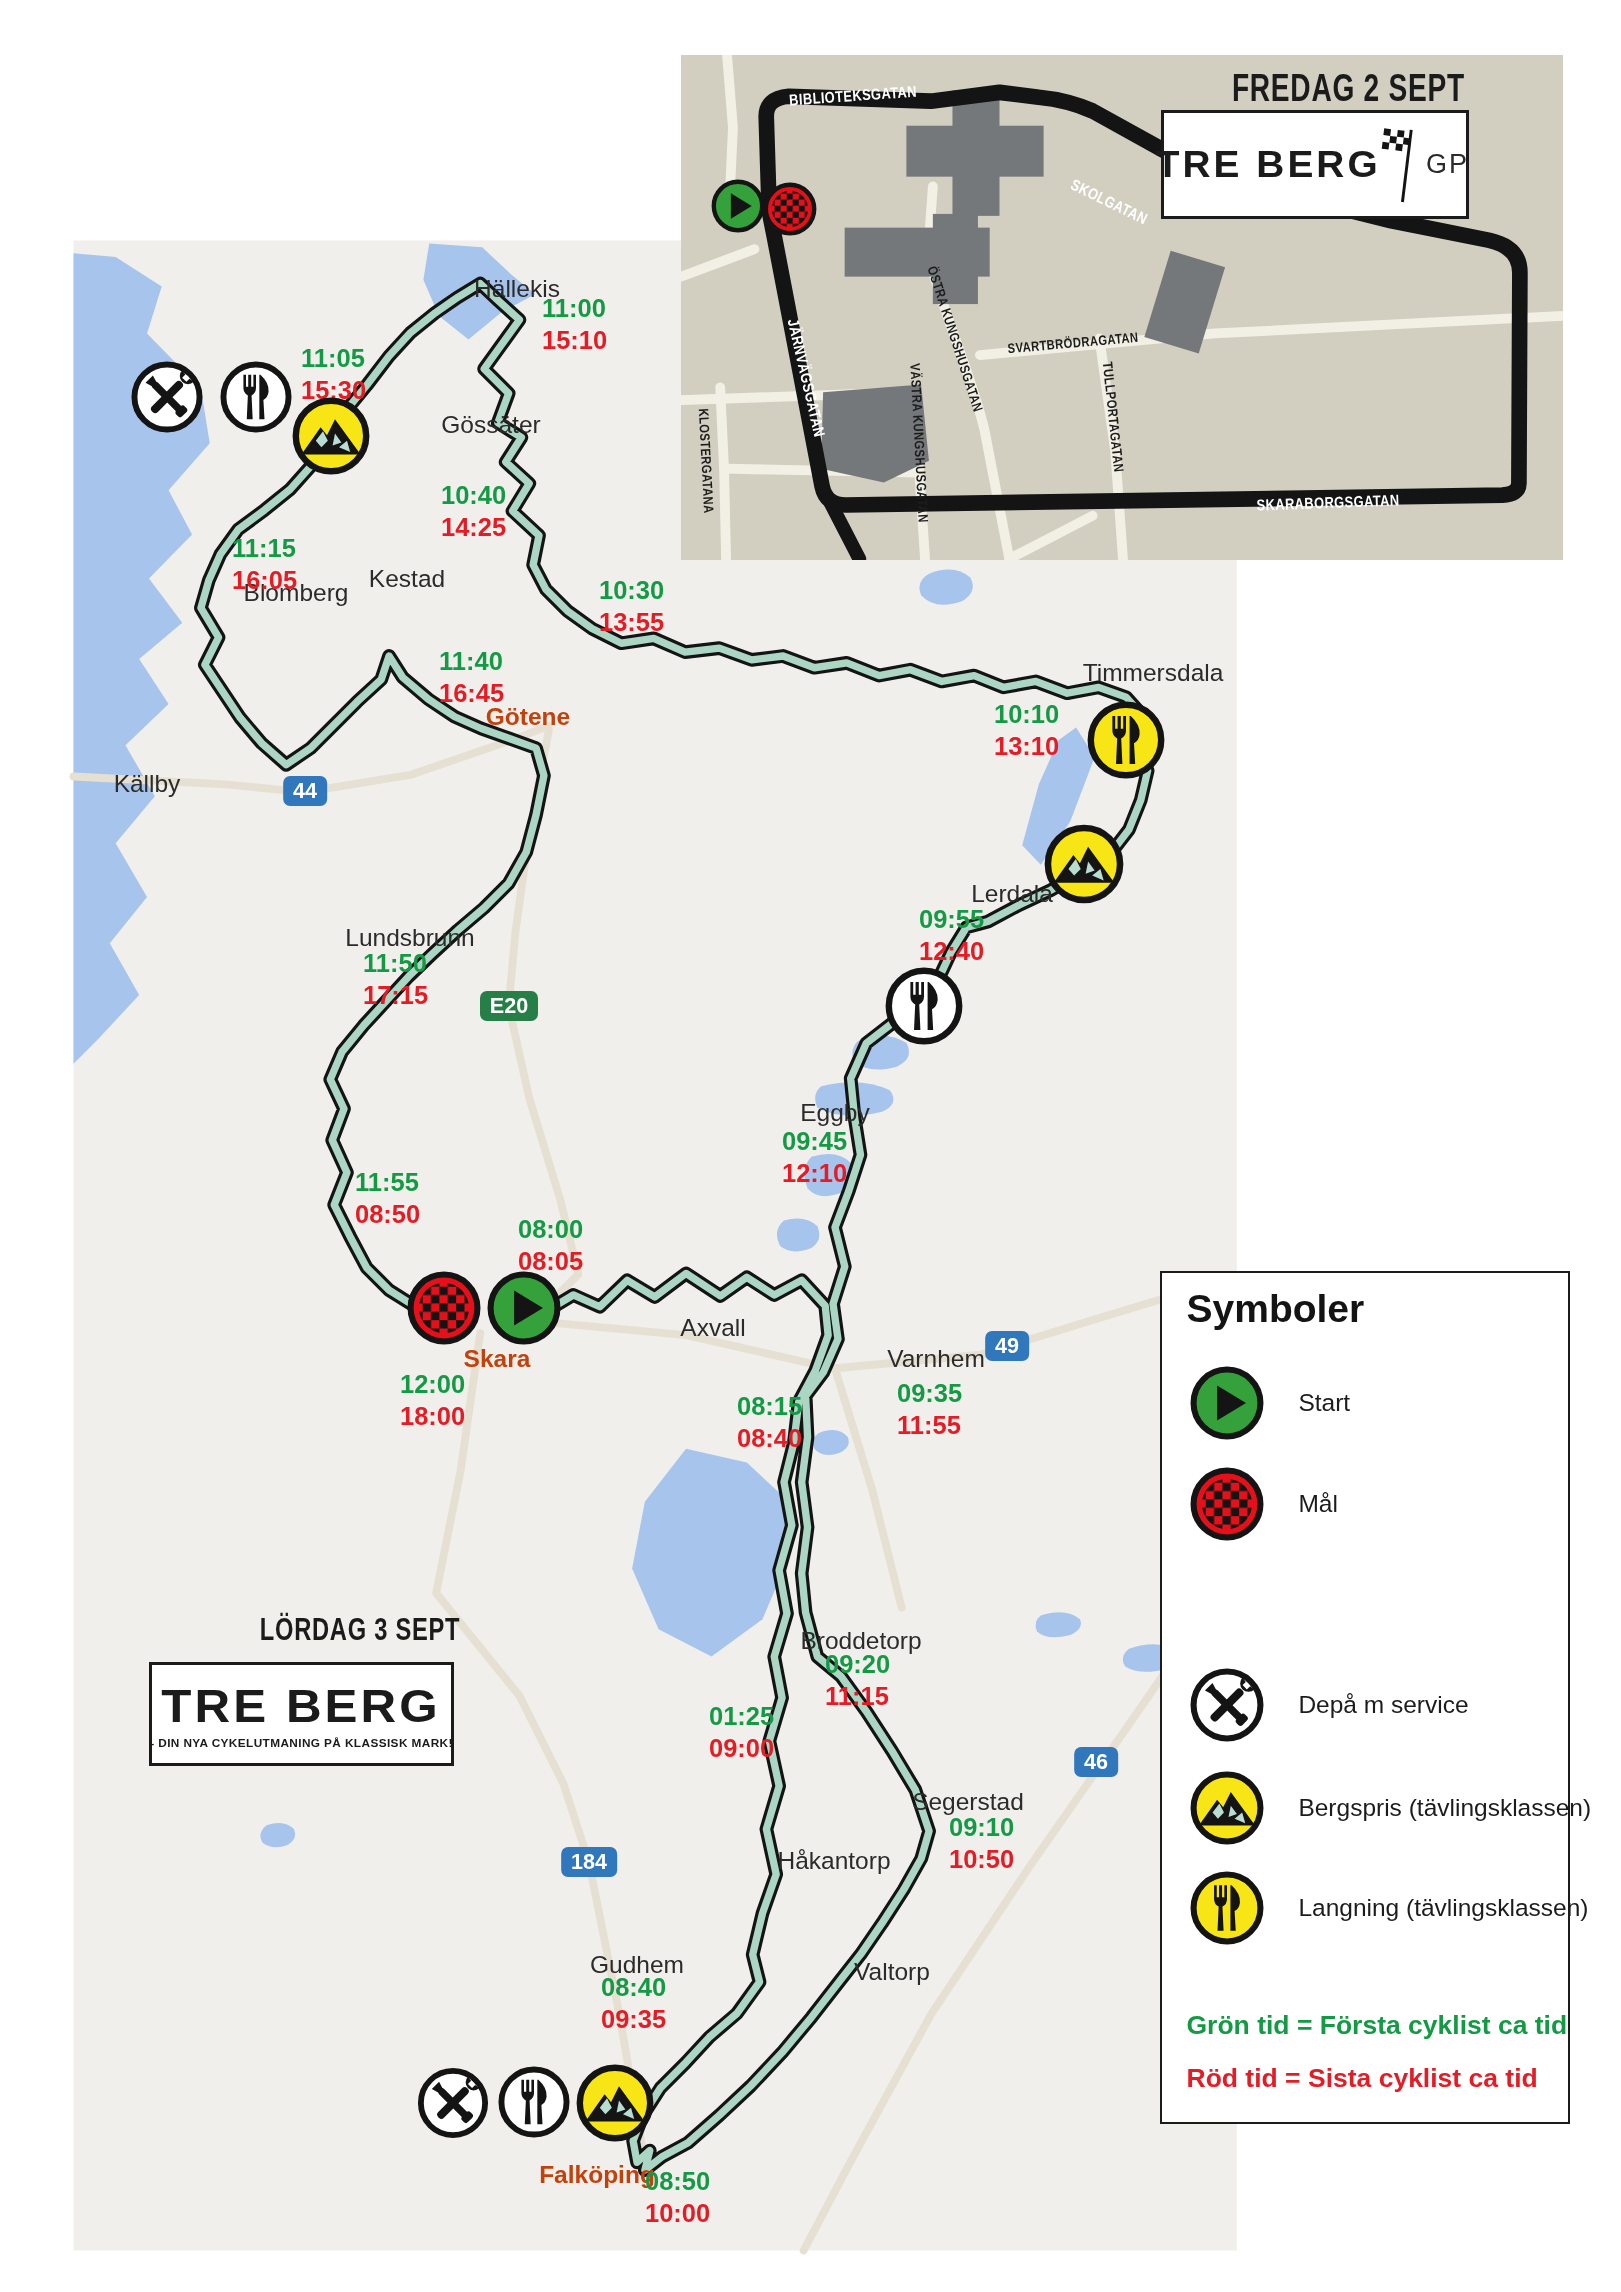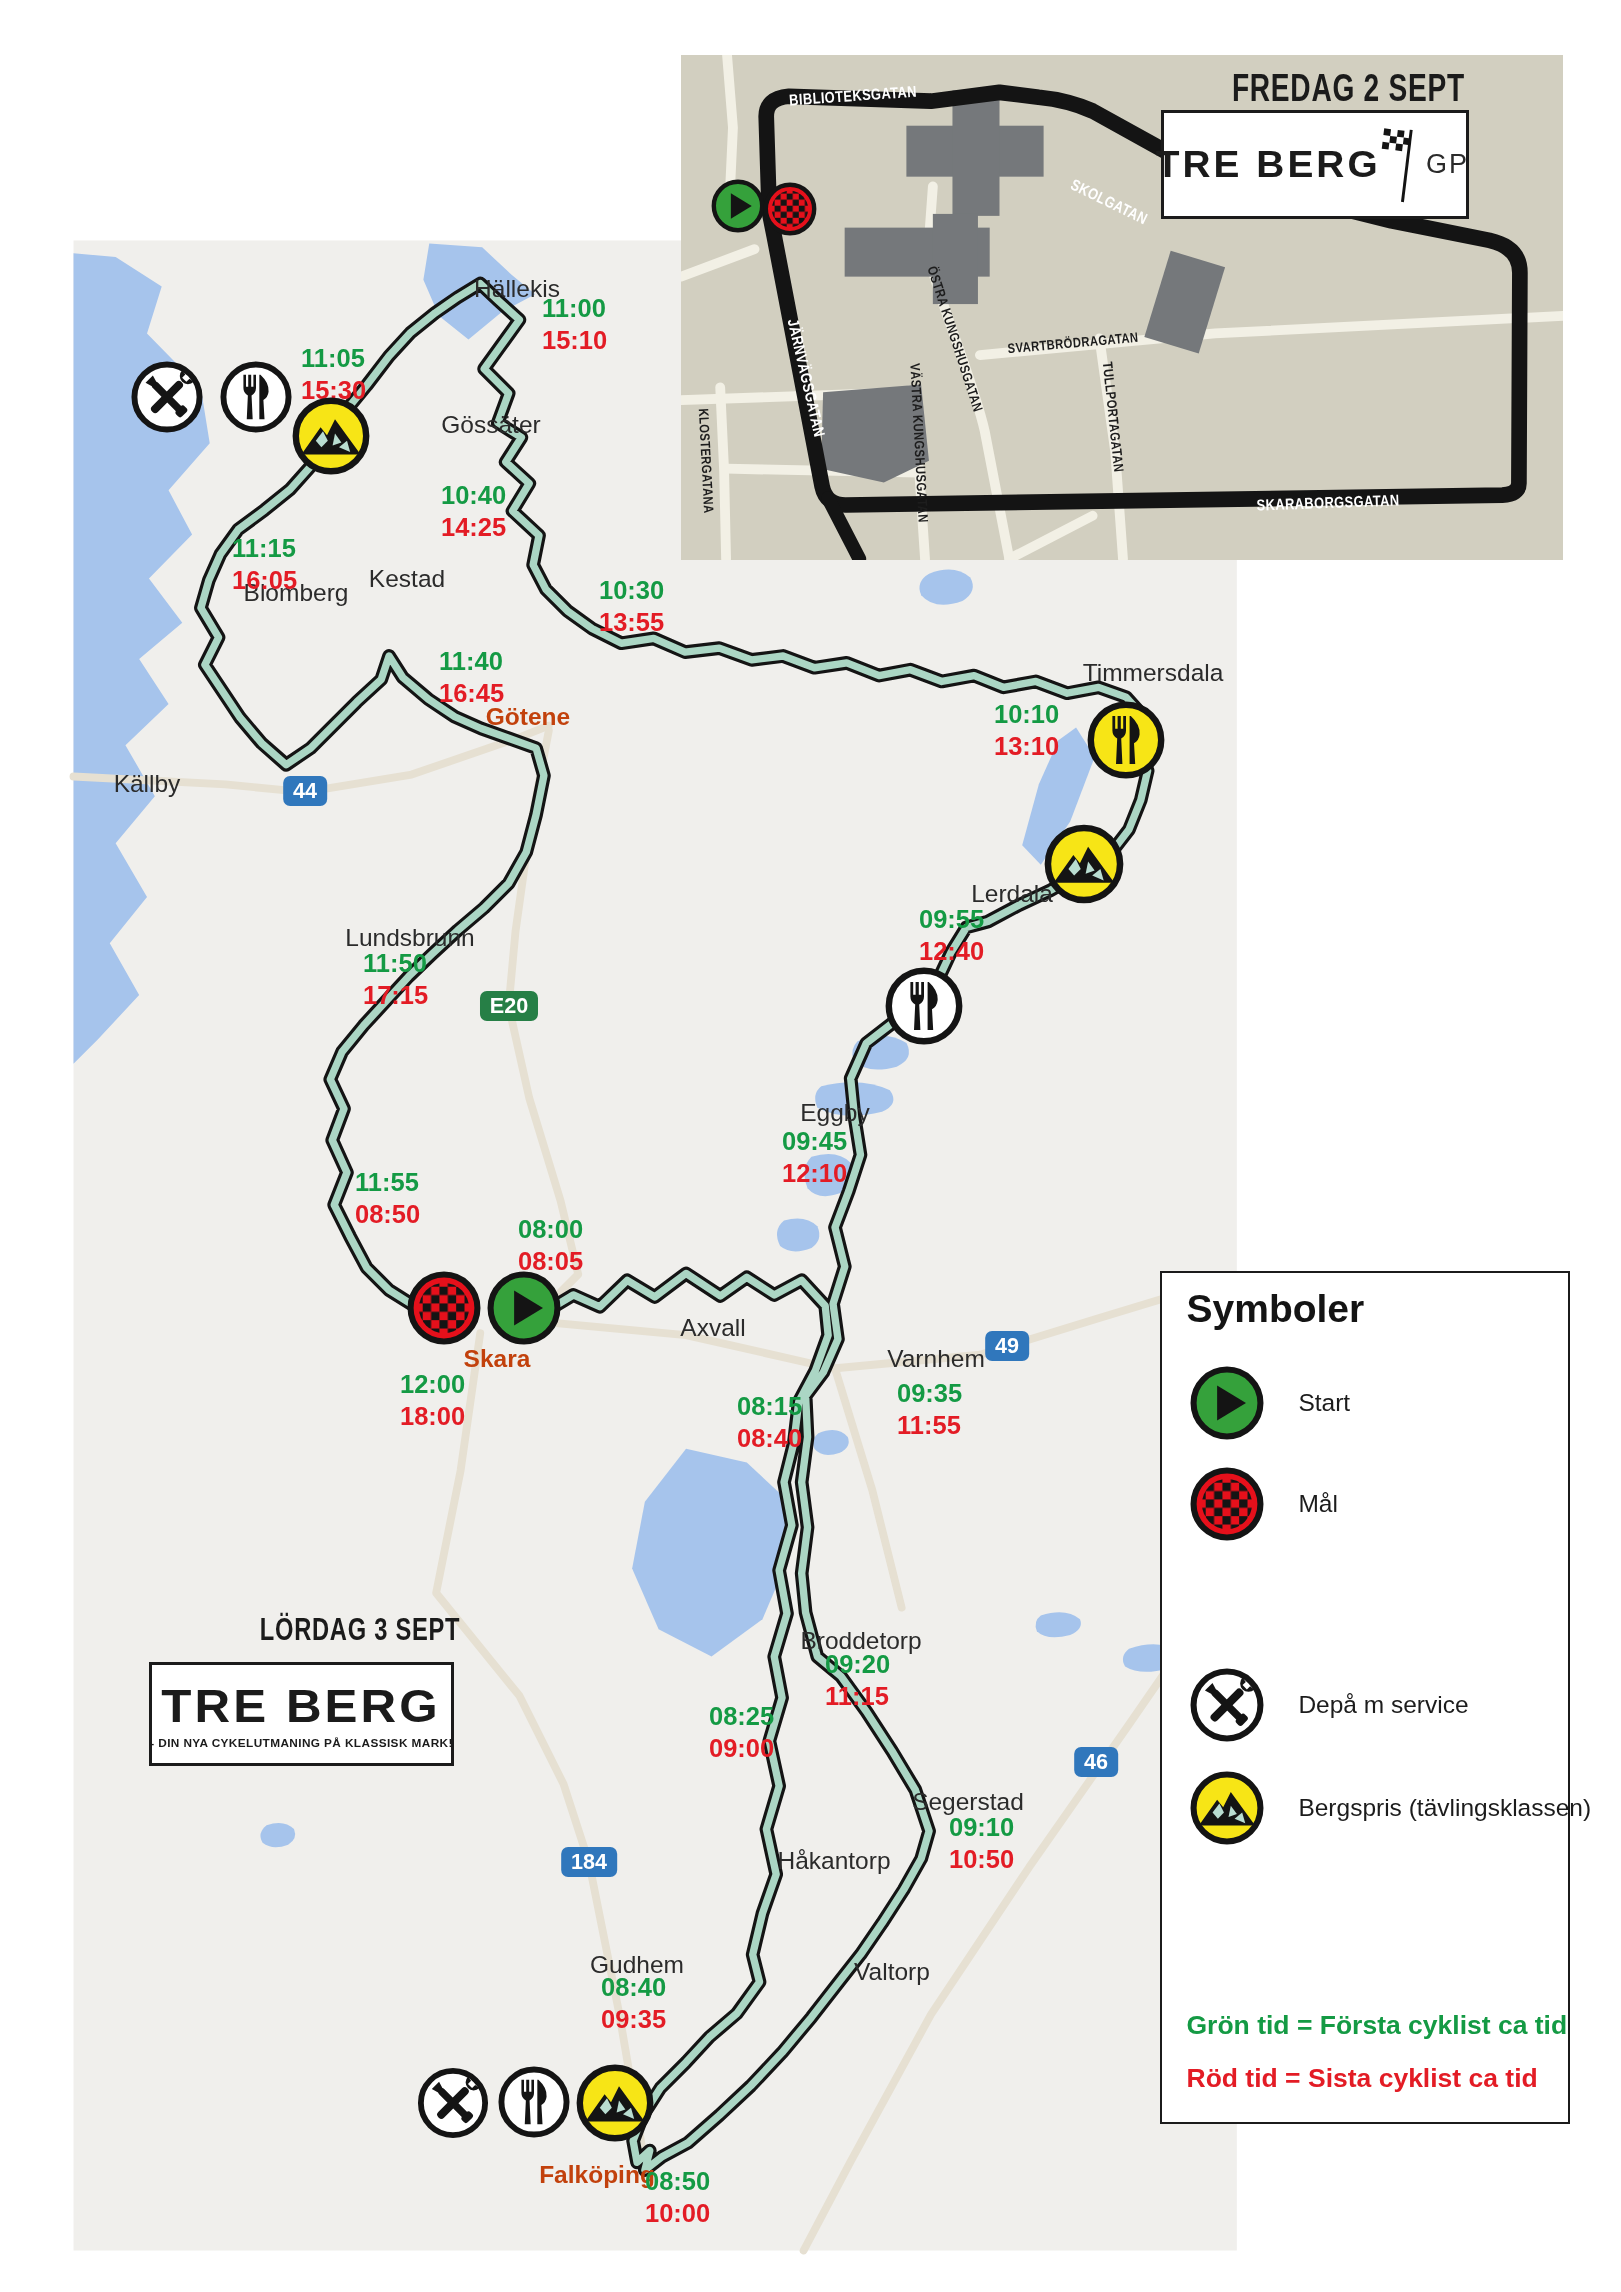--- a/index.html
+++ b/index.html
@@ -221,21 +221,21 @@
     </div>
   <div class="times" style="left:897px;top:1377px">
     <div class="tg">09:35</div>
       <div class="tr">11:55</div>
     </div>
   <div class="times" style="left:825px;top:1648px">
     <div class="tg">09:20</div>
       <div class="tr">11:15</div>
     </div>
   <div class="times" style="left:709px;top:1700px">
-    <div class="tg">08:25</div>
+    <div class="tg">01:25</div>
       <div class="tr">09:00</div>
     </div>
   <div class="times" style="left:949px;top:1811px">
     <div class="tg">09:10</div>
       <div class="tr">10:50</div>
     </div>
   <div class="times" style="left:601px;top:1971px">
     <div class="tg">08:40</div>
       <div class="tr">09:35</div>
     </div>
@@ -373,19 +373,25 @@
           <use href="#sym-service"></use>
         </svg>
       <div class="llabel">Depå m service</div>
     </div>
     <div class="lrow" style="top:497px">
       <svg class="licon" viewBox="0 0 78 78" width="76" height="76">
           <use href="#sym-berg"></use>
         </svg>
       <div class="llabel">Bergspris (tävlingsklassen)</div>
     </div>
+    <div class="lrow" style="top:597px">
+      <svg class="licon" viewBox="0 0 78 78" width="76" height="76">
+          <use href="#sym-langning"></use>
+        </svg>
+      <div class="llabel">Langning (tävlingsklassen)</div>
+    </div>
 
     <div class="lnote green" style="top:737px">Grön tid = Första cyklist ca tid</div>
     <div class="lnote red" style="top:790px">Röd tid = Sista cyklist ca tid</div>
   </div>
 
 </div>
 
 
 </body></html>

